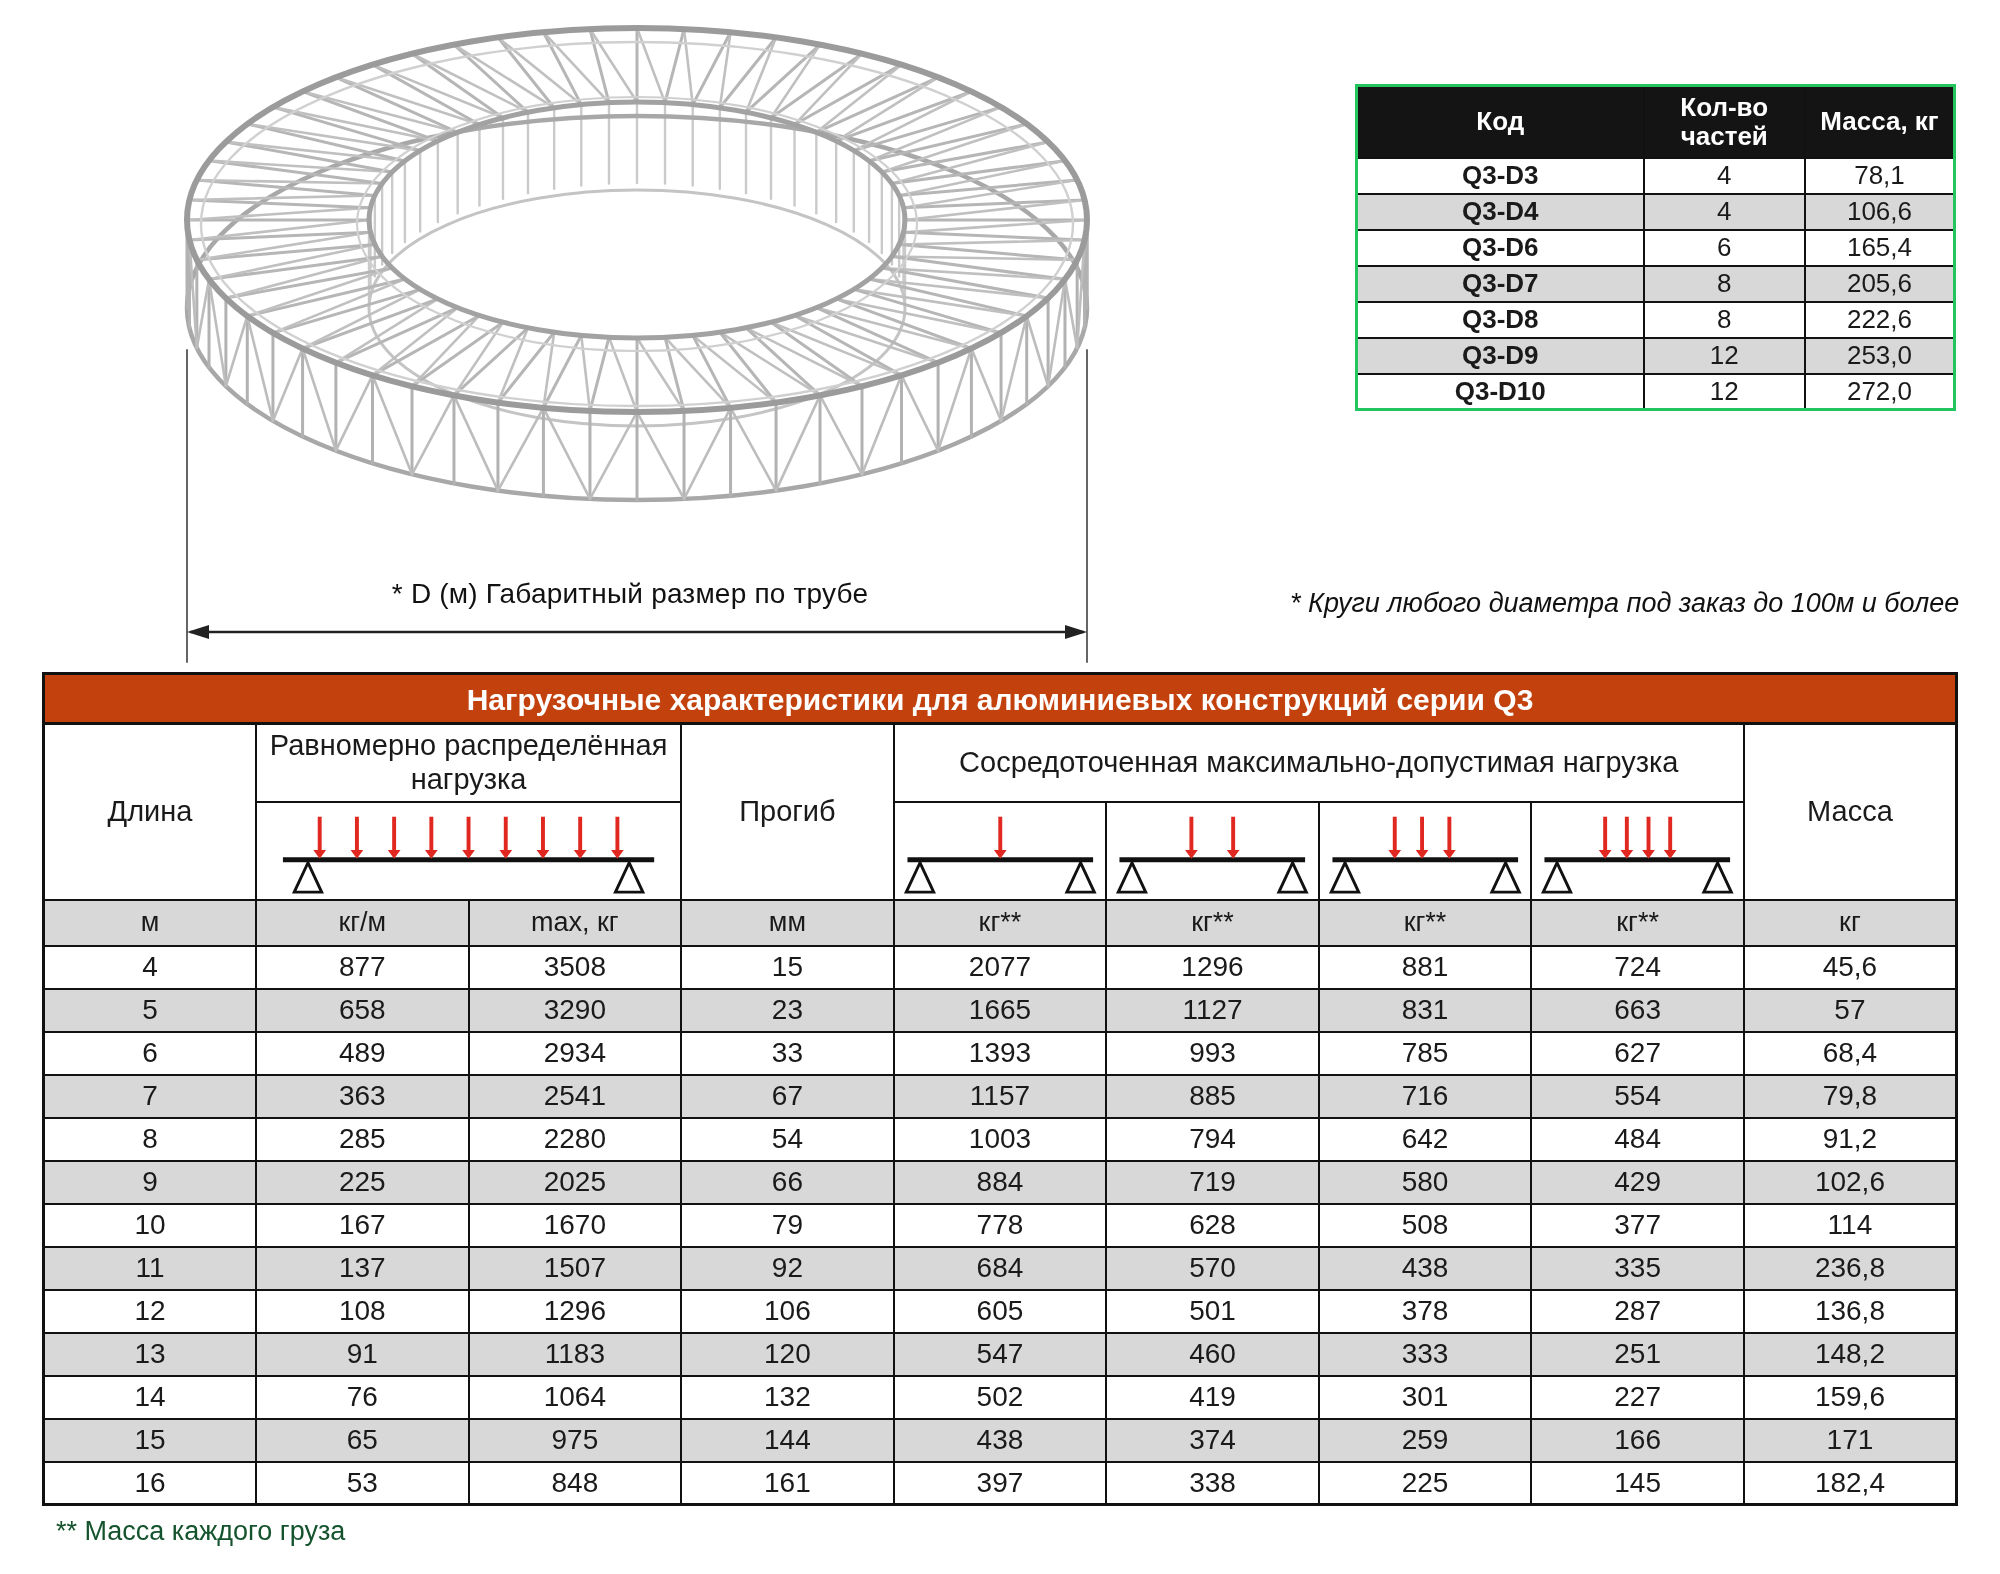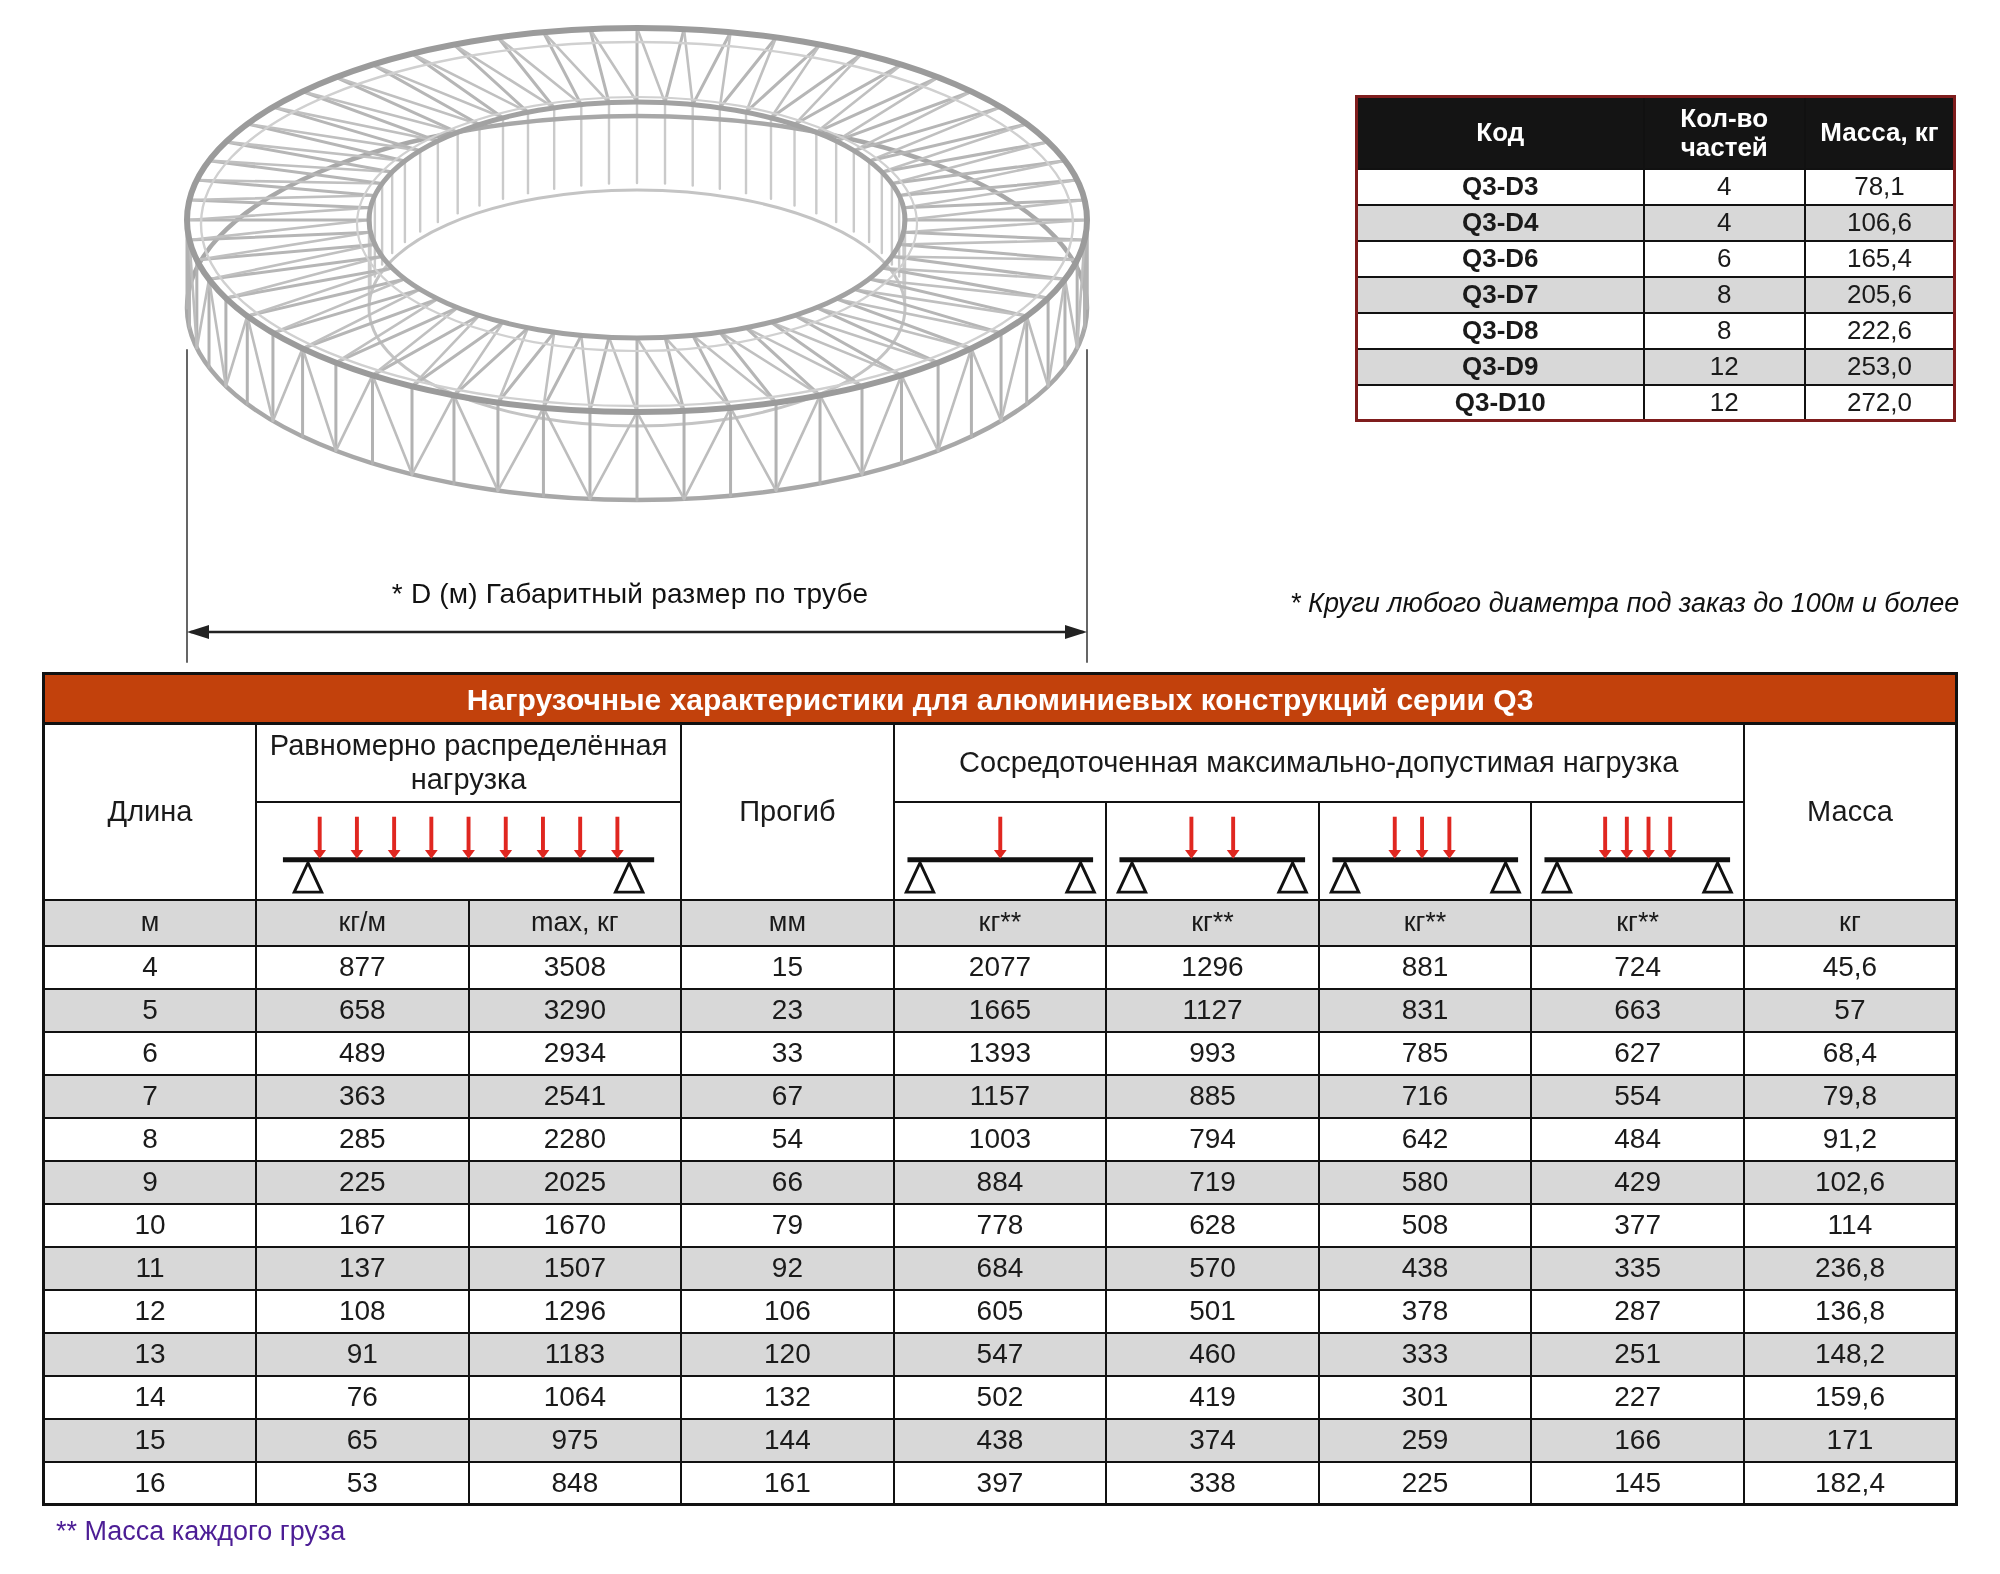--- a/index.html
+++ b/index.html
@@ -7,22 +7,22 @@
   body{width:2000px;height:1574px;font-family:"Liberation Sans",sans-serif;color:#1a1a1a;position:relative;overflow:hidden}
   .page{position:absolute;inset:0;background:#fff}
 
   
   .illustration{position:absolute;left:150px;top:12px;width:960px;height:660px}
   #ring-svg{position:absolute;left:0;top:0;width:960px;height:660px}
   .ill-caption{position:absolute;left:0;top:566px;width:960px;text-align:center;
     font-size:28px;color:#111;letter-spacing:.2px}
 
   
-  .parts{position:absolute;left:1355px;top:95px;width:601px;border-collapse:collapse;
-    table-layout:fixed;border:3px solid #7f1d1d}
+  .parts{position:absolute;left:1355px;top:84px;width:601px;border-collapse:collapse;
+    table-layout:fixed;border:3px solid #22c55e}
   .parts col.c0{width:48%}.parts col.c1{width:27%}.parts col.c2{width:25%}
   .parts th{background:#141414;color:#fff;font-weight:bold;font-size:26px;line-height:1.12;
     height:72px;border:2px solid #111;text-align:center;vertical-align:middle;padding:2px}
   .parts td{border:2px solid #111;text-align:center;vertical-align:middle;height:36px;
     font-size:26px;padding:0 4px}
   .parts td.code{font-weight:bold}
   #parts-body tr:nth-child(even){background:#d8d8d8}
 
   .order-note{position:absolute;left:1290px;top:588px;width:670px;text-align:left;
     font-style:italic;font-size:27px;color:#111}
@@ -34,21 +34,21 @@
   table.load{width:100%;border-collapse:collapse;table-layout:fixed;border:3px solid #111}
   table.load col{width:11.111%}
   table.load td{border:2px solid #111;text-align:center;vertical-align:middle;
     font-size:28px;padding:0 2px;overflow:hidden}
   tr.h1>td{height:78px;font-size:29px;line-height:1.15}
   tr.h2>td{height:98px;padding:0}
   tr.units>td{height:46px;background:#d8d8d8;font-size:27px}
   #load-body td{height:43px}
   #load-body tr:nth-child(even){background:#d8d8d8}
   svg.beam{display:block;width:100%;height:94px}
-  .footnote{margin-top:10px;font-size:27px;color:#4c1d95;padding-left:14px}
+  .footnote{margin-top:10px;font-size:27px;color:#14532d;padding-left:14px}
 </style>
 </head>
 <body>
 
 <div class="page">
 
   <div class="illustration">
     <svg id="ring-svg" viewBox="0 0 960 660">
         <line x1="219" y1="208.00000000000003" x2="219" y2="288.96000000000004" stroke="#cacaca" stroke-width="2.4" stroke-linecap="round"></line>
         <line x1="220.46813204130274" y1="195.66564133441688" x2="220.46813204130274" y2="276.62564133441685" stroke="#cacaca" stroke-width="2.4" stroke-linecap="round"></line>

